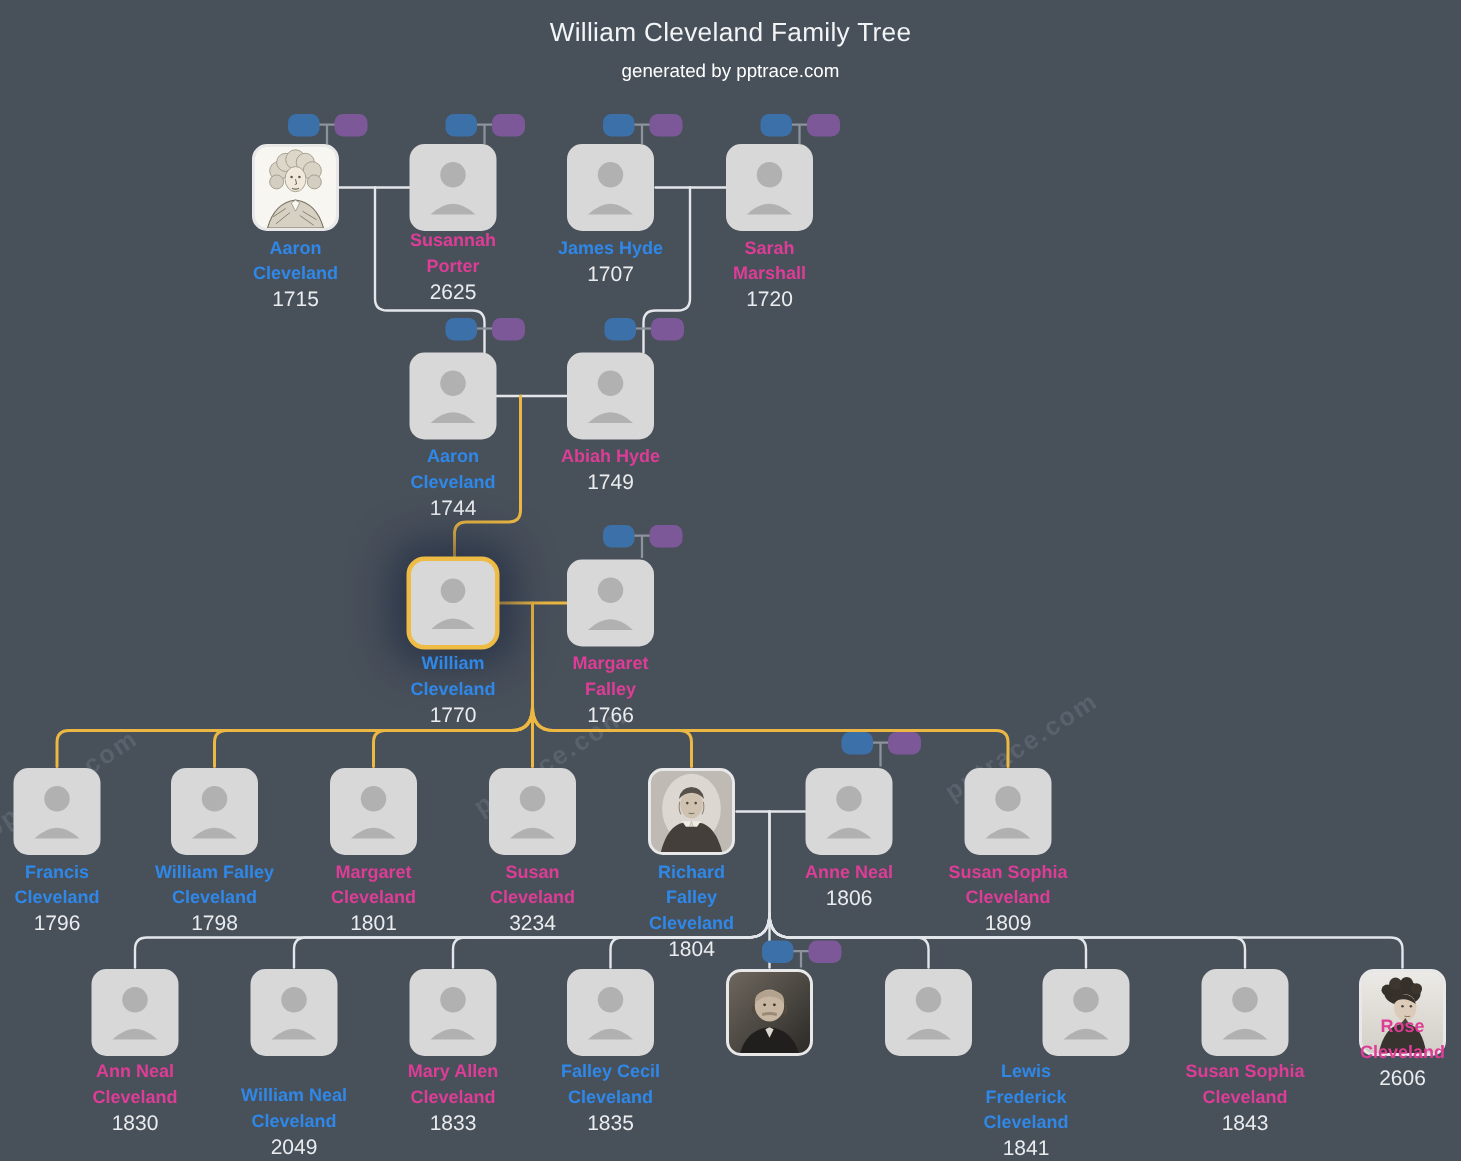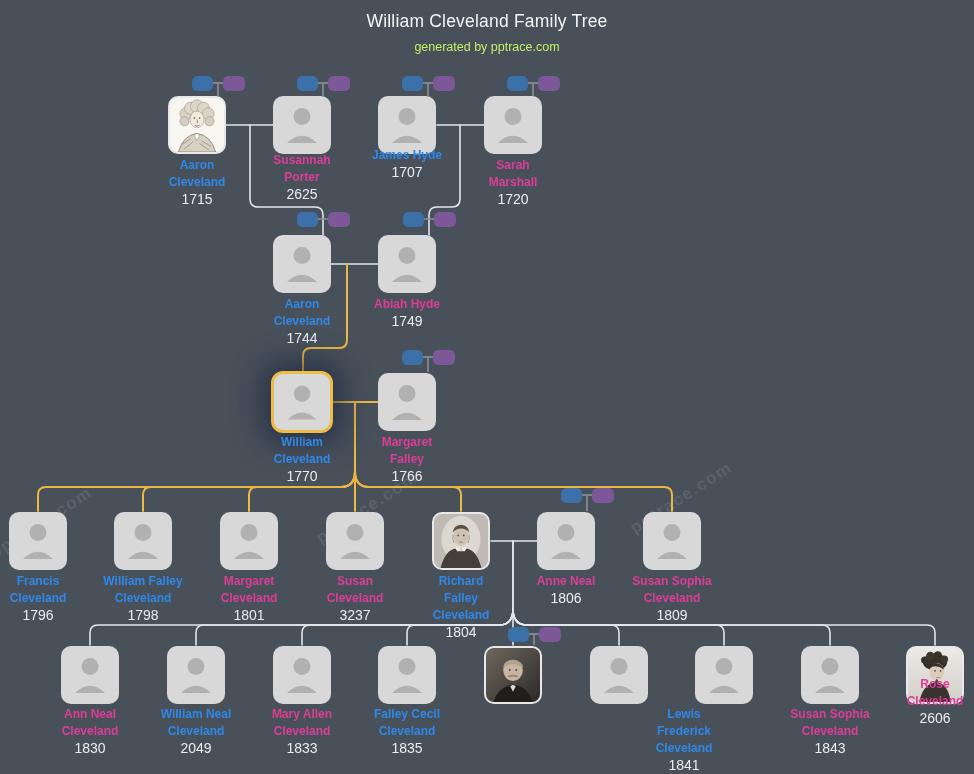--- a/index.html
+++ b/index.html
@@ -8,21 +8,21 @@
     background:#48505a;
     font-family:"Liberation Sans",sans-serif;
     -webkit-font-smoothing:antialiased;
   }
   .page-title{
     position:absolute;top:11px;left:0;width:974px;text-align:center;
     font-size:17.5px;font-weight:500;color:#f3f4f6;letter-spacing:.2px;
   }
   .page-subtitle{
     position:absolute;top:40px;left:0;width:974px;text-align:center;
-    font-size:12.5px;font-weight:400;color:#bef264;
+    font-size:12.5px;font-weight:400;color:#ffffff;
   }
   .wm{
     position:absolute;white-space:nowrap;
     color:rgba(205,216,229,0.13);
     font-size:17px;font-weight:700;letter-spacing:1.5px;
     transform:rotate(-33deg);transform-origin:left center;
   }
   svg.lines{position:absolute;left:0;top:0;}
   .wl{stroke:#e3e6ea;stroke-width:1.6;fill:none;stroke-linecap:round;}
   .yl{stroke:#ecb742;stroke-width:2;fill:none;stroke-linecap:round;}
@@ -166,21 +166,21 @@
   <div class="label" style="left:262px;top:152px">
     <div class="pname female">Susannah Porter</div>
     <div class="pyear">2625</div>
   </div>
 
   <div class="card" style="left:378px;top:96px">
     <svg viewBox="0 0 58 58">
         <use href="#sil"></use>
       </svg>
   </div>
-  <div class="label" style="left:367px;top:147px">
+  <div class="label" style="left:367px;top:157px">
     <div class="pname male">James Hyde</div>
     <div class="pyear">1707</div>
   </div>
 
   <div class="card" style="left:484px;top:96px">
     <svg viewBox="0 0 58 58">
         <use href="#sil"></use>
       </svg>
   </div>
   <div class="label" style="left:473px;top:157px">
@@ -258,21 +258,21 @@
     <div class="pyear">1801</div>
   </div>
 
   <div class="card" style="left:326px;top:512px">
     <svg viewBox="0 0 58 58">
         <use href="#sil"></use>
       </svg>
   </div>
   <div class="label" style="left:315px;top:573px">
     <div class="pname female">Susan Cleveland</div>
-    <div class="pyear">3237</div>
+    <div class="pyear">3234</div>
   </div>
 
   <div class="card photo" style="left:432px;top:512px">
     <svg viewBox="0 0 58 58">
       <rect width="58" height="58" fill="#bfbbb4"></rect>
       <ellipse cx="29" cy="27" rx="21" ry="25" fill="#dcd8d1"></ellipse>
       <ellipse cx="29" cy="24" rx="8" ry="10" fill="#cfc2b0"></ellipse>
       <path d="M20 20 Q21 12 29 11.5 Q37 12 38 20 Q34 15.5 29 15.5 Q24 15.5 20 20 Z" fill="#57514a"></path>
       <path d="M20.5 22 Q19.5 28 21.5 31 M37.5 22 Q38.5 28 36.5 31" stroke="#8f857a" stroke-width="0.8" fill="none"></path>
       <circle cx="26" cy="23" r="0.9" fill="#4c463e"></circle>
@@ -316,21 +316,21 @@
   <div class="label" style="left:50px;top:706px">
     <div class="pname female">Ann Neal Cleveland</div>
     <div class="pyear">1830</div>
   </div>
 
   <div class="card" style="left:167px;top:646px">
     <svg viewBox="0 0 58 58">
         <use href="#sil"></use>
       </svg>
   </div>
-  <div class="label" style="left:156px;top:706px">
+  <div class="label" style="left:156px;top:722px">
     <div class="pname male">William Neal Cleveland</div>
     <div class="pyear">2049</div>
   </div>
 
   <div class="card" style="left:273px;top:646px">
     <svg viewBox="0 0 58 58">
         <use href="#sil"></use>
       </svg>
   </div>
   <div class="label" style="left:262px;top:706px">

